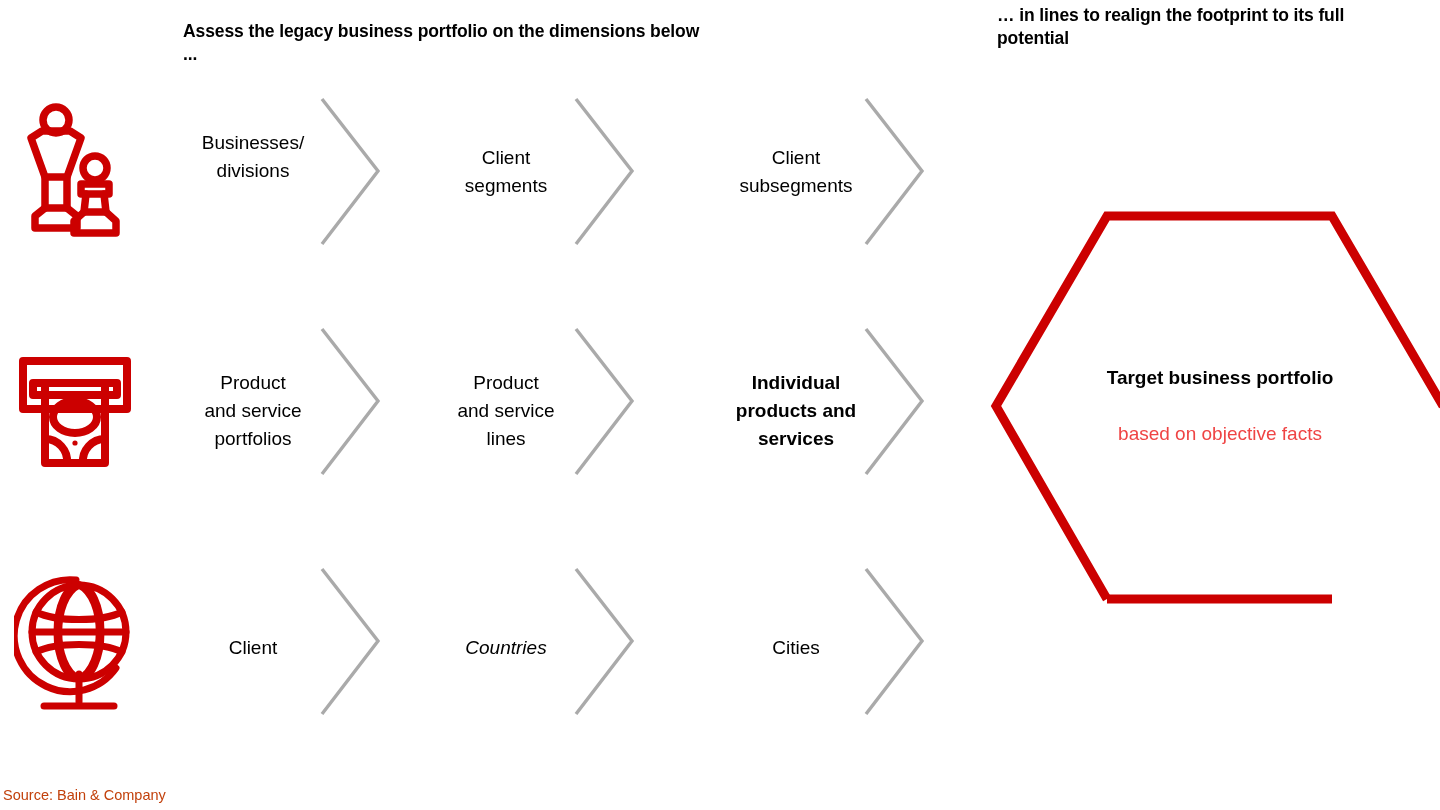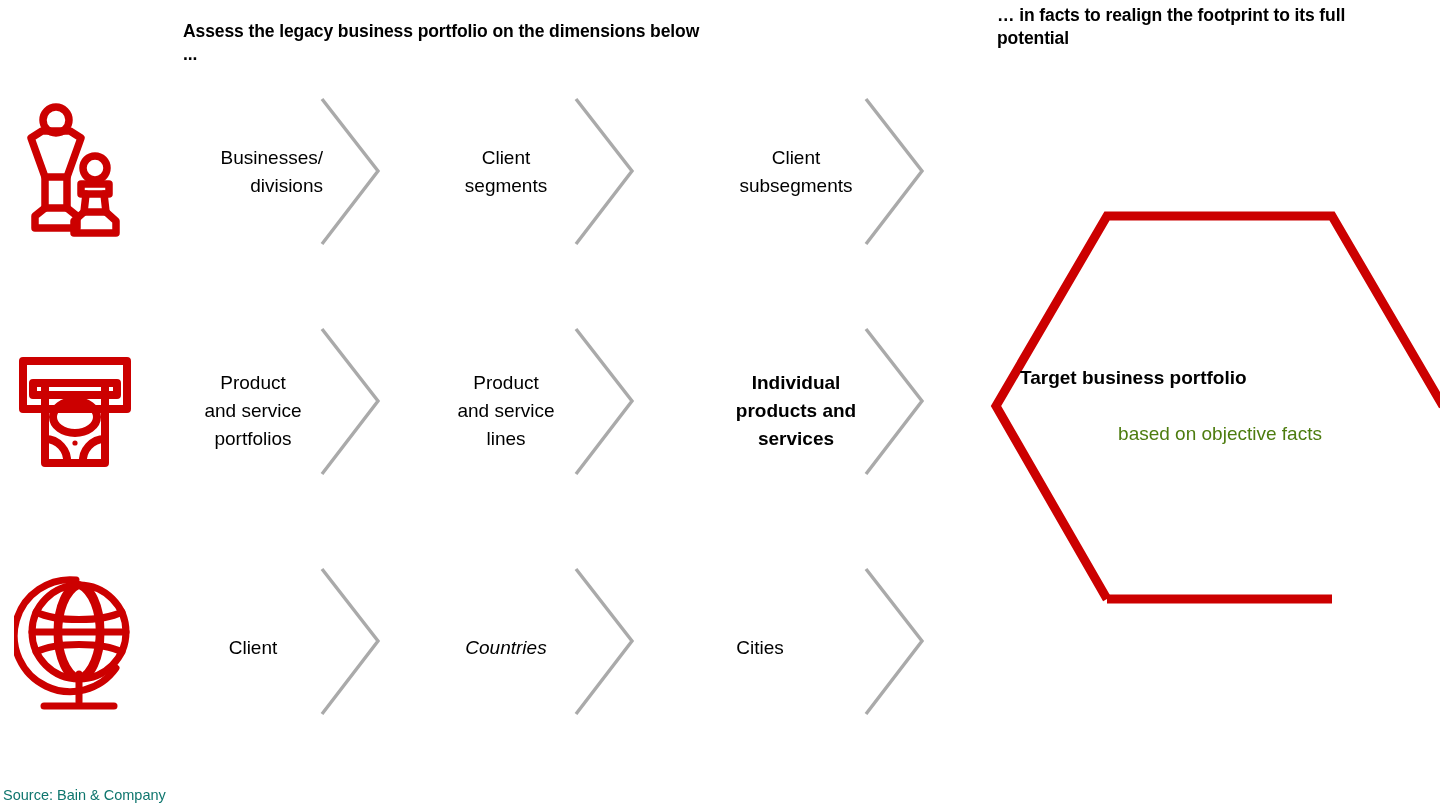--- a/index.html
+++ b/index.html
@@ -66,53 +66,53 @@
     left: 980px;
     top: 195px;
     width: 460px;
     height: 420px;
   }
   #hexagon-title {
     position: absolute;
     left: 1020px;
     top: 367px;
     width: 400px;
-    text-align: left;
+    text-align: center;
     font-size: 19px;
     font-weight: bold;
     color: #000000;
   }
   #hexagon-subtitle {
     position: absolute;
     left: 1020px;
     top: 423px;
     width: 400px;
     text-align: center;
     font-size: 19px;
     font-weight: normal;
-    color: #4d7c0f;
+    color: #ef4444;
   }
 
   
   #source-note {
     position: absolute;
     left: 3px;
     top: 787px;
     font-size: 14.5px;
-    color: #0f766e;
+    color: #c2410c;
   }
 </style>
 </head>
 <body>
 
 <div id="canvas">
 
   <div class="header" id="header-left">Assess the legacy business portfolio on the dimensions below ...</div>
 
-  <div class="header" id="header-right">… in facts to realign the footprint to its full potential</div>
+  <div class="header" id="header-right">… in lines to realign the footprint to its full potential</div>
 
   <div class="icon-cell" id="icon-row-0">
     <svg width="118" height="140" viewBox="0 0 118 140" fill="none" stroke="#CC0000" stroke-width="7.5" stroke-linejoin="round" stroke-linecap="round">
 
       <circle cx="40" cy="20" r="13"></circle>
       <path d="M26 31 L15 38 L29 77 L51 77 L65 38 L54 31 Z"></path>
       <path d="M29 77 L29 108 L51 108 L51 77"></path>
       <path d="M29 108 L19 116 L19 128 L61 128 L61 116 L51 108"></path>
 
       <circle cx="79" cy="68" r="12"></circle>
@@ -152,40 +152,40 @@
       <path d="M18 62 L112 62"></path>
       <path d="M22 82 C42 72 88 72 108 82"></path>
 
       <path d="M62 10 A56 56 0 1 0 102 98"></path>
 
       <path d="M65 104 L65 132"></path>
       <path d="M30 136 L100 136"></path>
     </svg>
   </div>
 
-  <div class="stage-label" style="left: 183px; top: 144px; width: 140px; white-space: pre-line; text-align: right;">Businesses/
+  <div class="stage-label" style="left: 183px; top: 129px; width: 140px; white-space: pre-line;">Businesses/
 divisions</div>
   <div class="stage-label" style="left: 436px; top: 144px; width: 140px; white-space: pre-line;">Client
 segments</div>
   <div class="stage-label" style="left: 726px; top: 144px; width: 140px; white-space: pre-line;">Client
 subsegments</div>
 
   <div class="stage-label" style="left: 183px; top: 369px; width: 140px; white-space: pre-line;">Product
 and service
 portfolios</div>
   <div class="stage-label" style="left: 436px; top: 369px; width: 140px; white-space: pre-line;">Product
 and service
 lines</div>
   <div class="stage-label" style="left: 726px; top: 369px; width: 140px; white-space: pre-line; font-weight: bold;">Individual
 products and
 services</div>
 
   <div class="stage-label" style="left:183px; top:634px; width:140px;">Client</div>
   <div class="stage-label" style="left:436px; top:634px; width:140px;font-style:italic;">Countries</div>
-  <div class="stage-label" style="left:690px; top:634px; width:140px;">Cities</div>
+  <div class="stage-label" style="left:726px; top:634px; width:140px;">Cities</div>
 
   <svg class="chevron" style="left:315px; top:92px;" width="75" height="160">
     <polyline points="7,7 63,79 7,152" fill="none" stroke="#AAAAAA" stroke-width="3.4"></polyline>
   </svg>
   <svg class="chevron" style="left:569px; top:92px;" width="75" height="160">
     <polyline points="7,7 63,79 7,152" fill="none" stroke="#AAAAAA" stroke-width="3.4"></polyline>
   </svg>
   <svg class="chevron" style="left:859px; top:92px;" width="75" height="160">
     <polyline points="7,7 63,79 7,152" fill="none" stroke="#AAAAAA" stroke-width="3.4"></polyline>
   </svg>

